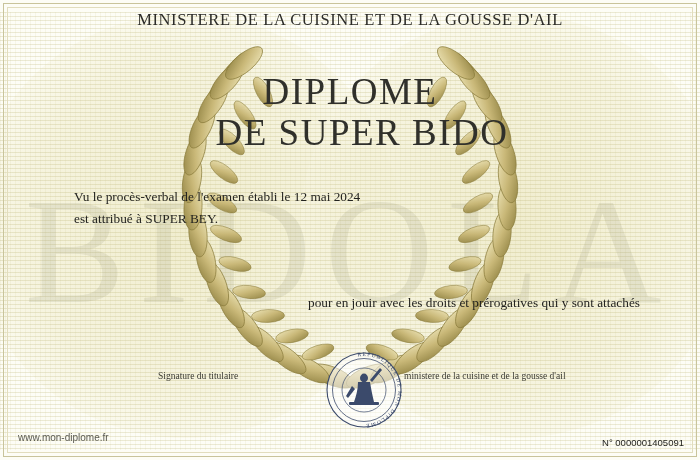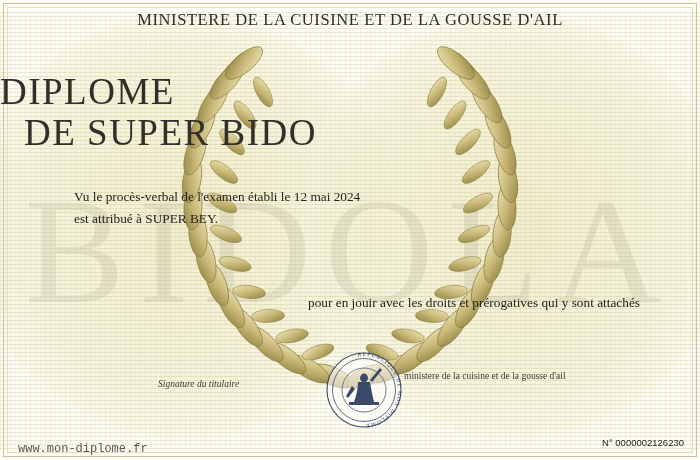--- a/index.html
+++ b/index.html
@@ -108,21 +108,21 @@
     letter-spacing: 0.6px;
     color: #2c2c28;
     font-variant: small-caps;
     text-transform: uppercase;
   }
 
   .title {
     position: absolute;
     top: 72px;
     left: 0; right: 0;
-    text-align: left;
+    text-align: center;
     color: #30302b;
   }
   .title .l1 {
     font-size: 37px;
     letter-spacing: 1.5px;
     line-height: 1.08;
   }
   .title .l2 {
     font-size: 37px;
     letter-spacing: 1.5px;
@@ -157,35 +157,34 @@
     position: absolute;
     top: 371px;
     left: 0; right: 0;
     height: 14px;
     font-size: 9.5px;
     color: #3a3a33;
   }
   .label-left {
     position: absolute;
     left: 158px;
-    top: 8px;
-    font-style: italic;
+    top: 0;
   }
   .label-right {
     position: absolute;
     left: 404px;
     top: 0;
   }
 
   .footer-left {
     position: absolute;
     left: 18px;
-    bottom: 4px;
-    font-family: Liberation Mono, monospace;
-    font-size: 12px;
+    bottom: 17px;
+    font-family: Liberation Sans, sans-serif;
+    font-size: 10px;
     color: #5a5a52;
   }
   .footer-right {
     position: absolute;
     right: 16px;
     bottom: 12px;
     font-family: "Liberation Sans", sans-serif;
     font-size: 9.5px;
     color: #23231f;
   }
@@ -339,15 +338,15 @@
       <path d="M52 36 L 62 24 L 64 26 L 54 38 Z"></path>
       <path d="M34 42 L 28 52 L 30 54 L 37 45 Z"></path>
     </g>
 
     <text font-family="Liberation Serif, serif" font-size="5.6" fill="#3b4a6b" letter-spacing="1.1">
       <textPath href="#ringpath" startOffset="22%">REPUBLIQUE DE MON DIPLOME</textPath>
     </text>
   </svg>
 
   <div class="footer-left">www.mon-diplome.fr</div>
-  <div class="footer-right">N° 0000002126230</div>
+  <div class="footer-right">N° 0000001405091</div>
 
 </div>
 
 </body></html>

